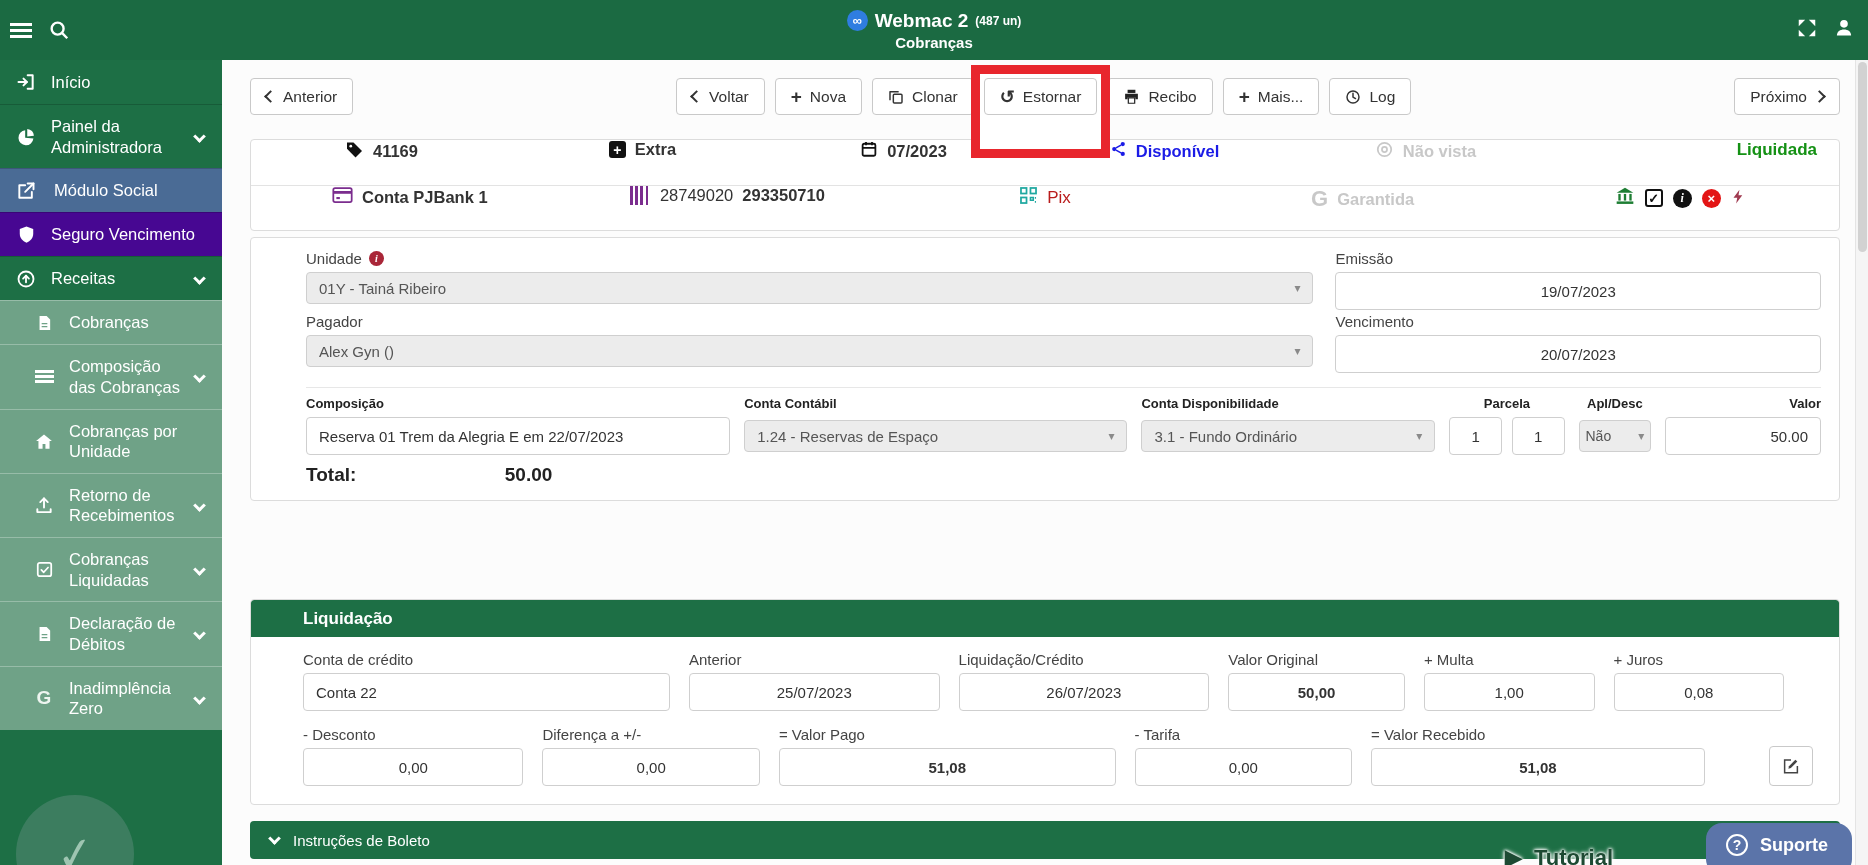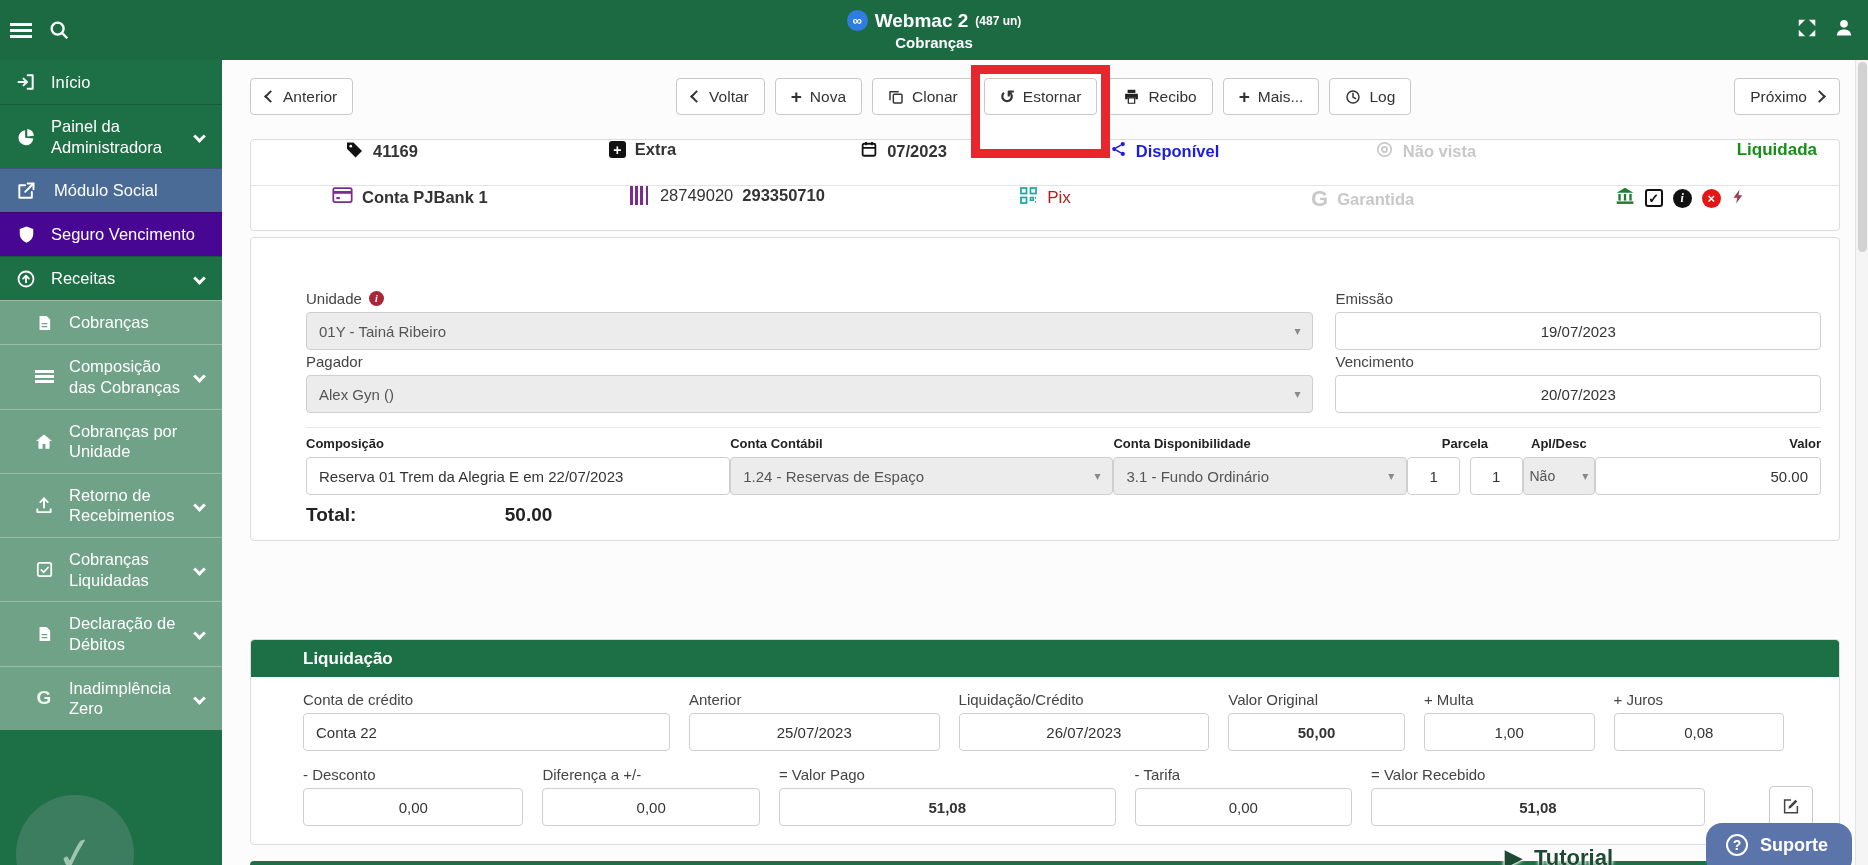--- a/index.html
+++ b/index.html
@@ -69,34 +69,34 @@
   .acticons { display:flex; gap:10px; align-items:center; }
   .circ { width:19px; height:19px; border-radius:50%; color:#fff; display:inline-flex; align-items:center; justify-content:center; font-weight:bold; cursor:pointer; }
   .circ.black { background:#111; font-size:12px; font-family:"Liberation Serif",serif; font-style:italic; }
   .circ.red { background:#e31515; font-size:13px; font-style:normal; }
   .chk-sq { width:18px; height:18px; border:2.4px solid #111; border-radius:3px; background:#fff; color:#111; font-size:13px; font-weight:bold; display:inline-flex; align-items:center; justify-content:center; cursor:pointer; }
 
   
   .form-card { margin-top:6px; padding:12px 18px 10px 55px; }
   .lbl-s { font-size:15px; color:#444; margin-bottom:5px; display:flex; align-items:center; gap:7px; }
   .info-red { width:15px; height:15px; border-radius:50%; background:#a92638; color:#fff; font-size:10px; font-weight:bold; display:inline-flex; align-items:center; justify-content:center; cursor:pointer; font-style:italic; font-family:"Liberation Serif",serif; }
-  .frow { display:flex; gap:22px;margin-top:40px; }
+  .frow { display:flex; gap:22px; }
   .fcol-l { width:66.5%; }
   .fcol-r { flex:1; }
-  .select { background:#ececec; border:1px solid #cfcfcf; border-radius:4px; height:38px; display:flex; align-items:center; padding:0 12px; font-size:15px; color:#555; cursor:pointer; }
+  .select { background:#ececec; border:1px solid #cfcfcf; border-radius:4px; height:32px; display:flex; align-items:center; padding:0 12px; font-size:15px; color:#555; cursor:pointer; }
   .select .sval { flex:1; overflow:hidden; white-space:nowrap; }
   .select .caret { color:#8a8a8a; font-size:12px; }
   .inp { background:#fff; border:1px solid #cfcfcf; border-radius:4px; height:38px; width:100%; font-size:15px; color:#333; padding:0 12px; font-family:inherit; }
   .inp.center { text-align:center; }
   .inp.rightal { text-align:right; }
   .inp.boldv { font-weight:bold; }
   .mt10 { margin-top:3px; }
 
   .ctable { margin-top:14px; border-top:1px solid #e7e7e7; padding-top:8px; }
-  .trow { display:flex; align-items:flex-end; }
+  .trow { display:flex; gap:14px; align-items:center; }
   .th { font-size:13px; font-weight:bold; color:#222; padding-bottom:6px; }
   .col-comp { width:28%; } .col-cont { width:25.3%; } .col-disp { width:19.4%; }
   .col-parc { width:7.6%; display:flex; gap:10px; } .col-parc.hd { display:block; text-align:center; }
   .col-apl { width:4.8%; } .col-apl.hd { text-align:center; }
   .col-val { flex:1; } .col-val.hd { text-align:right; }
   .select.mini { padding:0 6px; font-size:14px; }
   .total-row { display:flex; align-items:center; gap:76px; padding:9px 4px 4px 0; font-size:19px; font-weight:bold; color:#222; }
   .total-row .tv { min-width:120px; text-align:right; }
 
   

